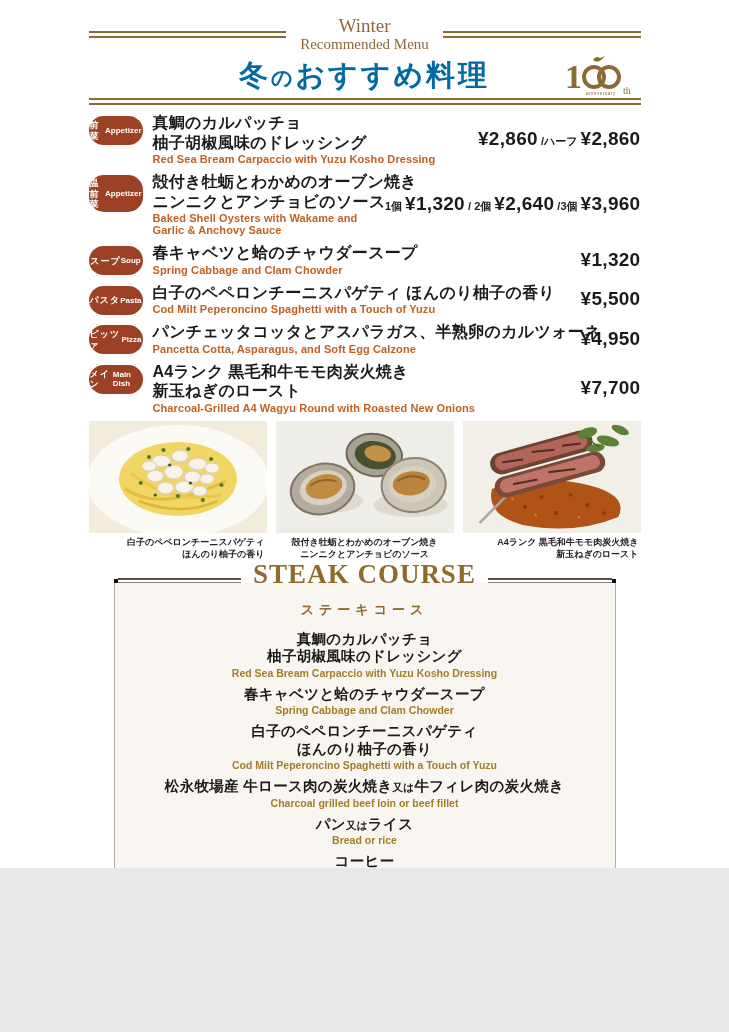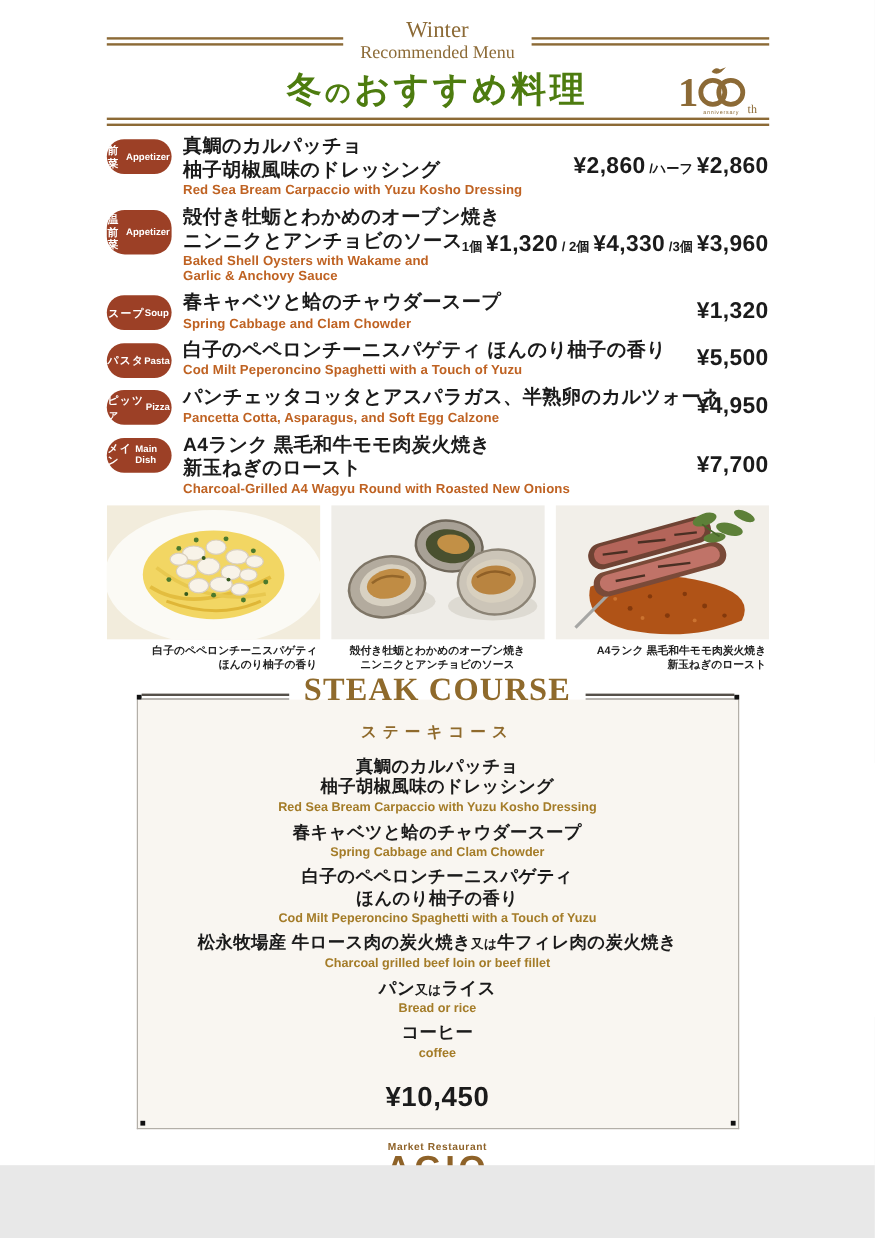--- a/index.html
+++ b/index.html
@@ -1,32 +1,32 @@
 <!DOCTYPE html>
 <html style="--accent-brown: #8c6a36; --badge: #9c4026; --english: #bf6222; --course-gold: #8f6a2c; --course-en: #a47c28; --brand: #8e6228;"><head>
 <meta charset="utf-8">
 <style>
   :root{
     --accent-brown:#8c6a36; --badge:#9c4026; --english:#bf6222;
     --course-gold:#8f6a2c; --course-en:#a47c28; --brand:#8e6228; --ink:#1b1b1b;
   }
   *{margin:0;padding:0;box-sizing:border-box;}
   body{background:#e8e8e8;font-family:"Liberation Sans","DejaVu Sans",sans-serif;}
-  .page{width:729px;height:971px;background:#ffffff;margin:0 auto;position:relative;overflow:hidden;}
+  .page{width:729px;height:868px;background:#ffffff;margin:0 auto;position:relative;overflow:hidden;}
   .content{width:552px;margin:0 auto;}
 
   
   .hdr{padding-top:16px;}
   .hdr-row{display:flex;align-items:center;gap:14px;}
   .dbl{flex:1;height:7px;border-top:2px solid var(--accent-brown);border-bottom:2px solid var(--accent-brown);}
   .hdr-center{text-align:center;color:var(--accent-brown);font-family:"Liberation Serif","DejaVu Serif",serif;}
   .winter{font-size:19px;line-height:1.05;}
   .recommended{font-size:15px;line-height:1.15;}
   .title-row{position:relative;text-align:center;margin-top:2px;height:40px;}
-  .title-jp{font-size:29px;font-weight:700;color:#4d7c0f;letter-spacing:3px;line-height:40px;}
+  .title-jp{font-size:29px;font-weight:700;color:#0369a1;letter-spacing:3px;line-height:40px;}
   .title-jp .tsm{font-size:21px;}
   .ann-logo{position:absolute;right:0;top:0;}
   .hdr-line-full{height:7px;border-top:2px solid var(--accent-brown);border-bottom:2px solid var(--accent-brown);margin-top:3px;}
 
   
   .menu-list{margin-top:8px;}
   .mi{display:flex;align-items:flex-start;margin-bottom:7px;}
   .badge{width:54px;min-height:29px;flex:0 0 54px;background:var(--badge);border-radius:15px;color:#fff;
          display:flex;flex-direction:row;justify-content:center;align-items:center;padding:3px 1px;margin-top:3px;}
   .bjp{font-size:9px;font-weight:700;letter-spacing:1px;line-height:1.15;}
@@ -115,21 +115,21 @@
         </div>
         <div class="mi">
           <div class="badge">
             <div class="bjp">温前菜</div>
             <div class="ben">Appetizer</div>
           </div>
           <div class="mid">
             <div class="tjp">殻付き牡蛎とわかめのオーブン焼き<br>ニンニクとアンチョビのソース</div>
             <div class="ten">Baked Shell Oysters with Wakame and Garlic &amp; Anchovy Sauce</div>
           </div>
-          <div class="price"><span class="psm">1個 </span><span class="pbg">¥1,320</span><span class="psm"> / </span><span class="psm">2個 </span><span class="pbg">¥4,330</span><span class="psm"> /</span><span class="psm">3個 </span><span class="pbg">¥3,960</span></div>
+          <div class="price"><span class="psm">1個 </span><span class="pbg">¥1,320</span><span class="psm"> / </span><span class="psm">2個 </span><span class="pbg">¥2,640</span><span class="psm"> /</span><span class="psm">3個 </span><span class="pbg">¥3,960</span></div>
         </div>
         <div class="mi">
           <div class="badge">
             <div class="bjp">スープ</div>
             <div class="ben">Soup</div>
           </div>
           <div class="mid">
             <div class="tjp">春キャベツと蛤のチャウダースープ</div>
             <div class="ten">Spring Cabbage and Clam Chowder</div>
           </div>

